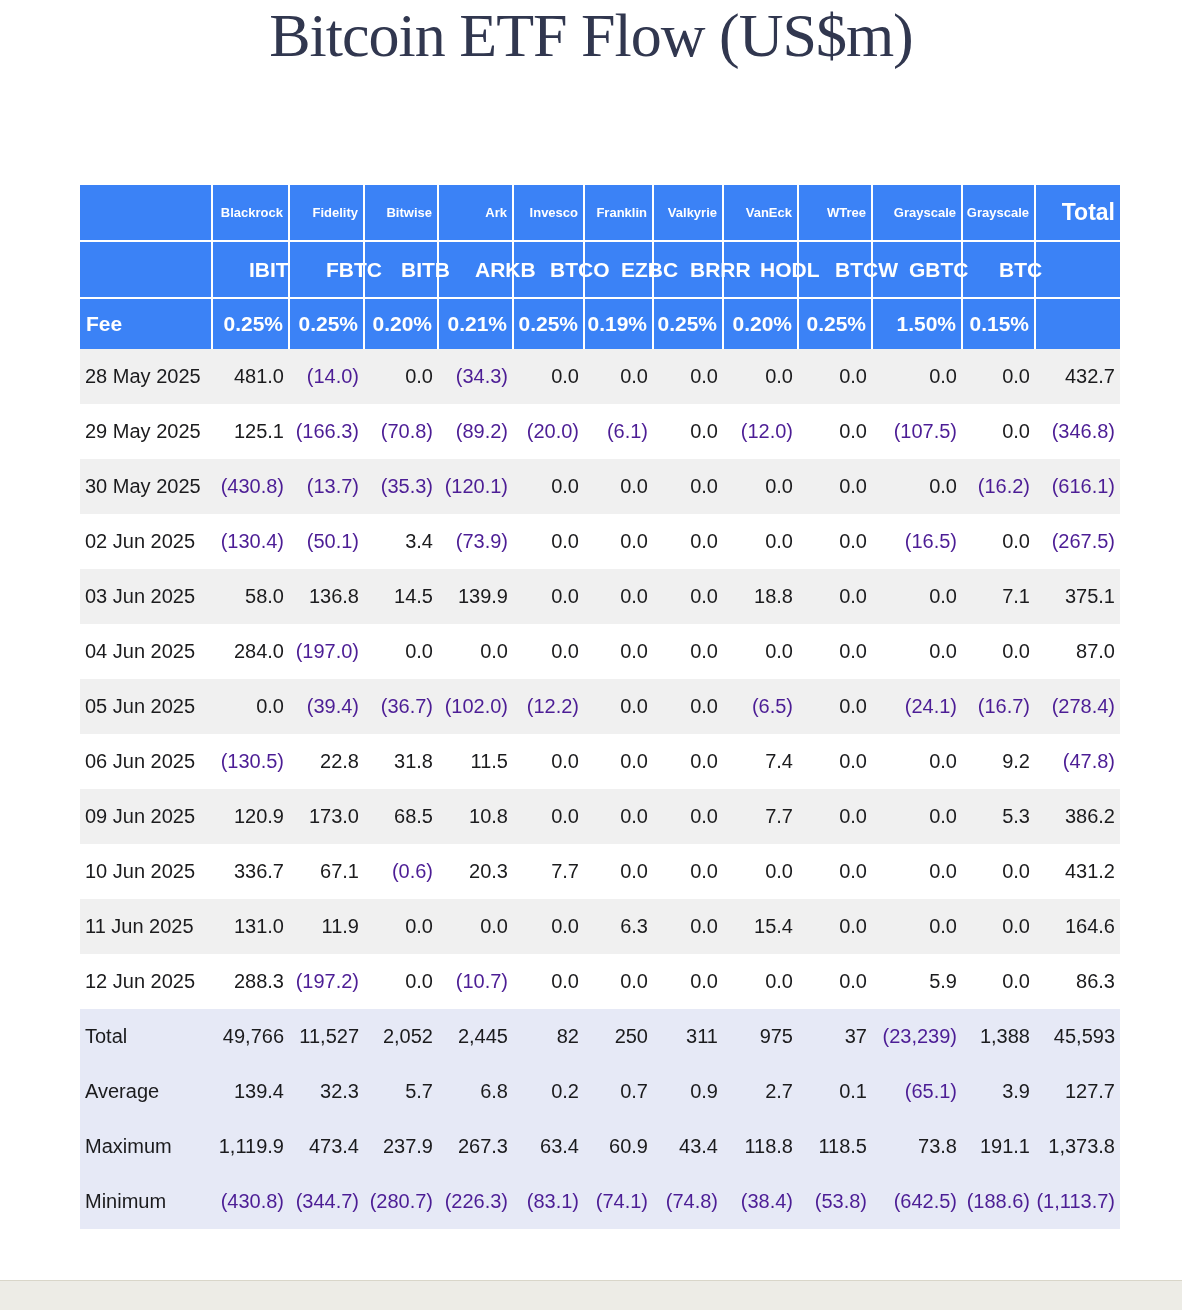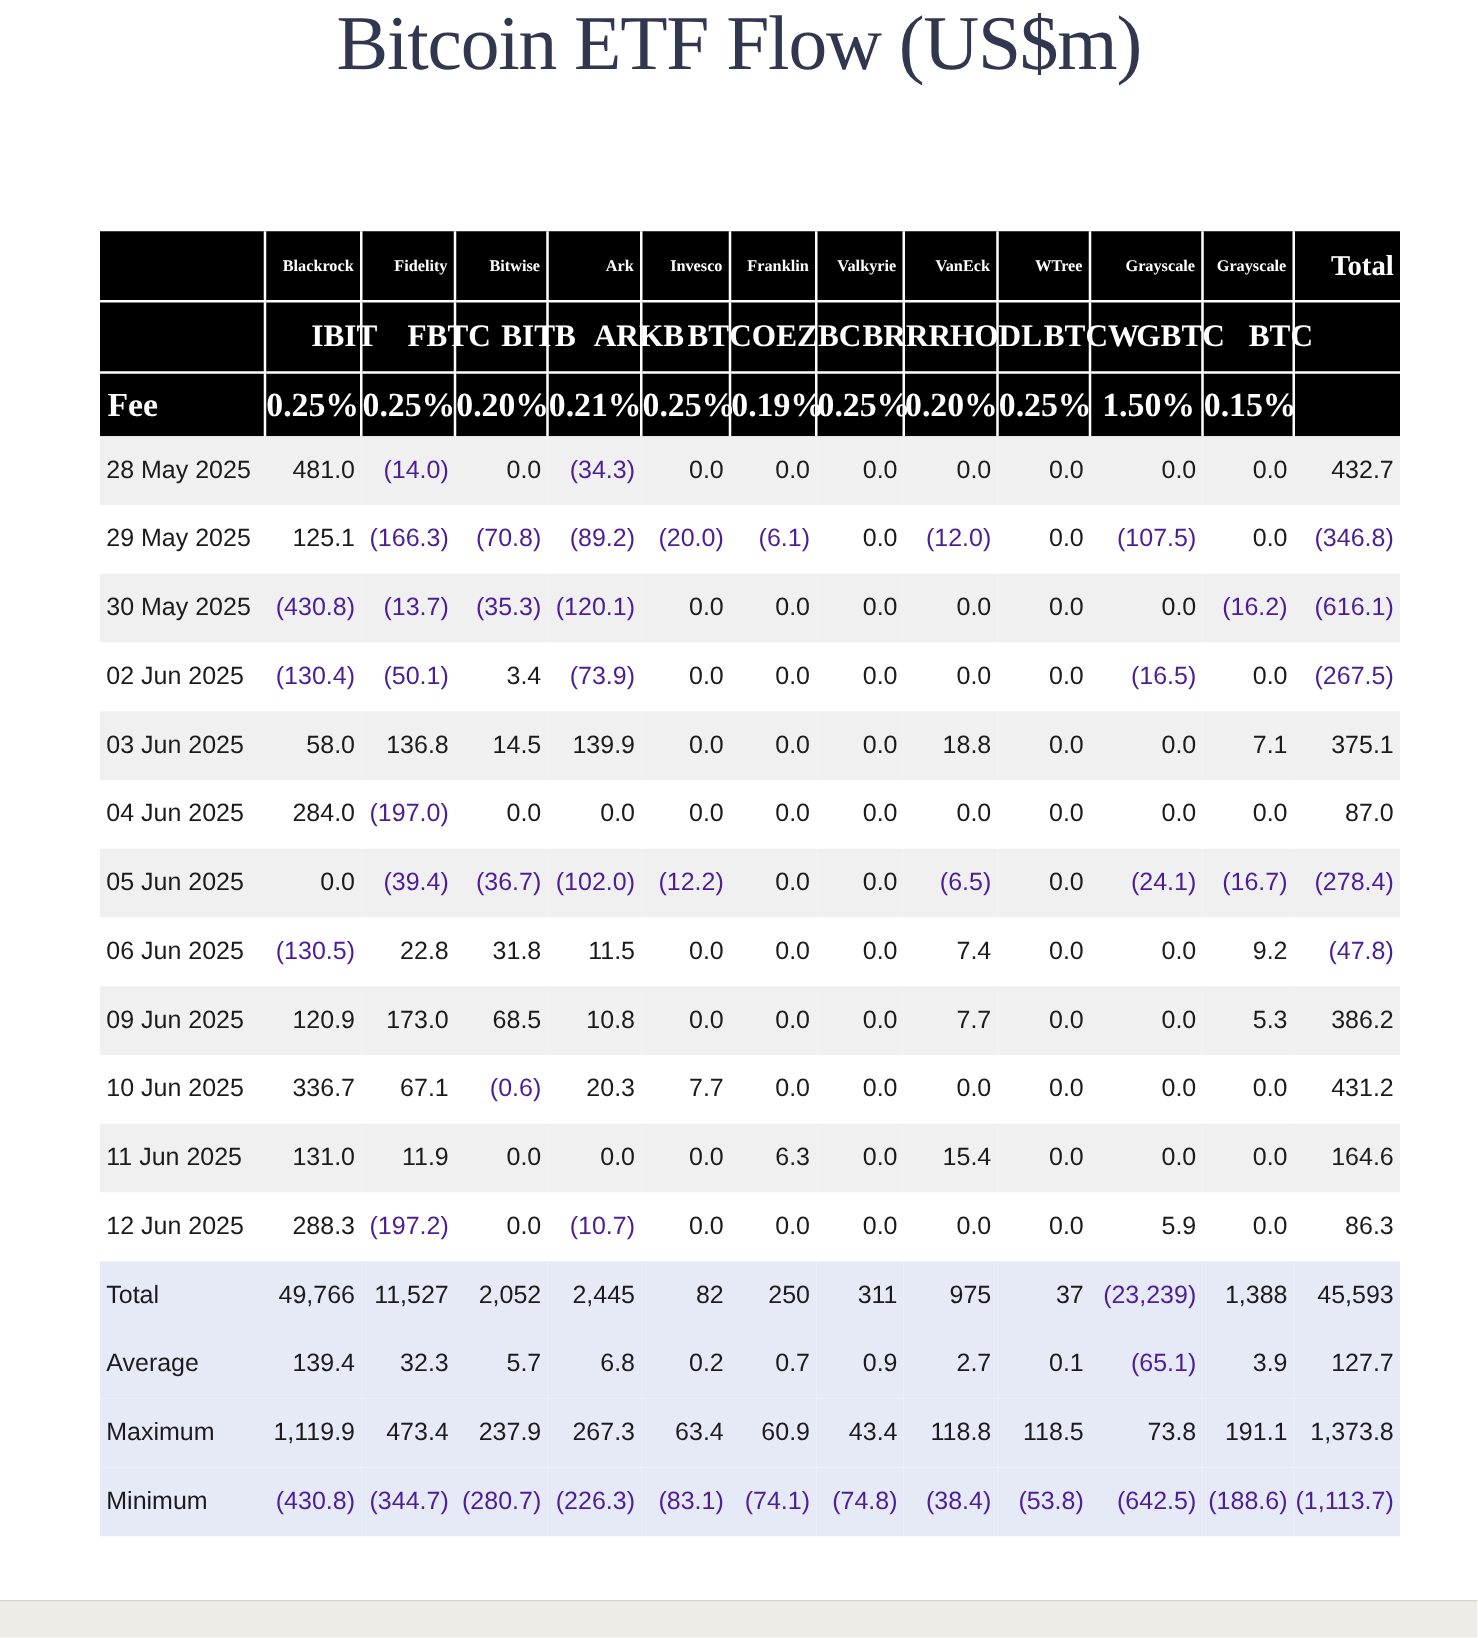--- a/index.html
+++ b/index.html
@@ -25,36 +25,35 @@
   table.etf{
     position:absolute; top:185px; left:80px;
     width:1040px;
     border-collapse:collapse;
     table-layout:fixed;
     color:#1b1b1d;
   }
 
   
   thead th{
-    background:#000000;
+    background:#3b82f6;
     color:#ffffff;
     font-weight:700;
     text-align:right;
     padding:0 5px 0 0;
     border-right:2px solid #ffffff;
     border-bottom:2px solid #ffffff;
     vertical-align:middle;
     white-space:nowrap;
-    font-family:Liberation Serif, serif;
   }
   thead th:last-child{ border-right:none; }
   thead tr.issuer-row th{ height:55px; font-size:13px; }
   thead tr.issuer-row th.total-head{ font-size:23px; }
-  thead tr.ticker-row th{ height:55px; font-size:25px;padding-left:36px; }
-  thead tr.fee-row th{ height:50px; font-size:27px; border-bottom:none;margin-left:21px; }
+  thead tr.ticker-row th{ height:55px; font-size:21px;padding-left:36px; }
+  thead tr.fee-row th{ height:50px; font-size:21px; border-bottom:none;margin-left:21px; }
   thead th.fee-label{ text-align:left; padding:0 0 0 6px; }
 
   
   tbody td{
     height:55px;
     font-size:20px;
     text-align:right;
     padding:0 5px 0 0;
     white-space:nowrap;
     vertical-align:middle;

